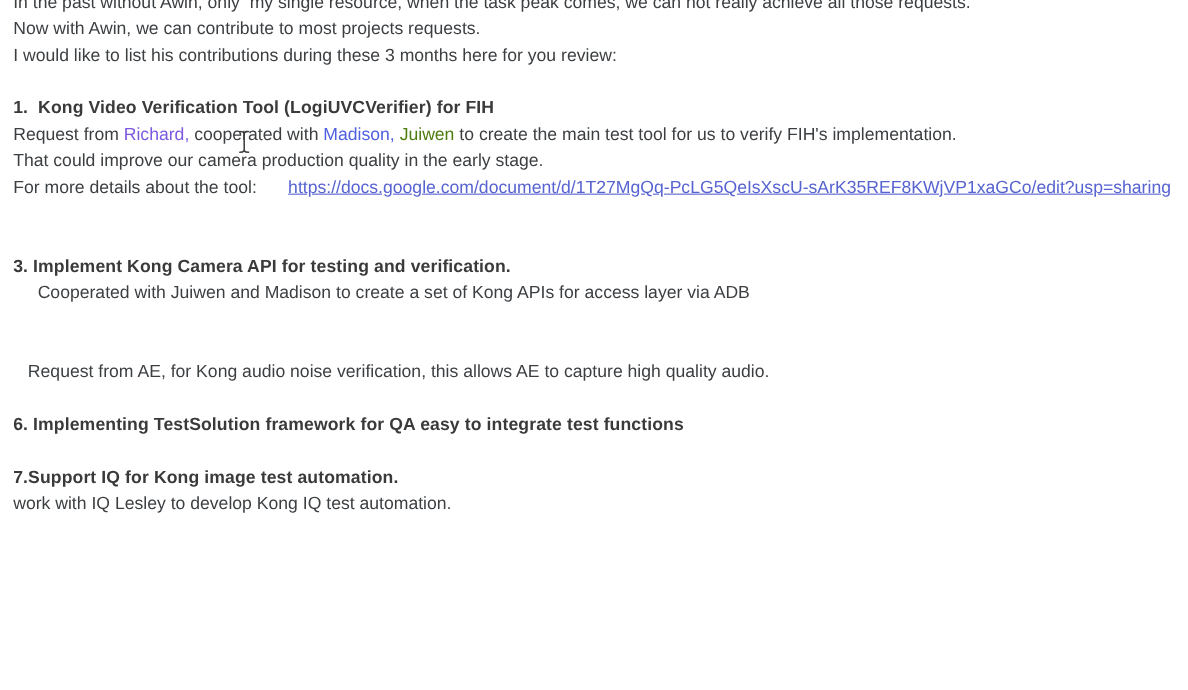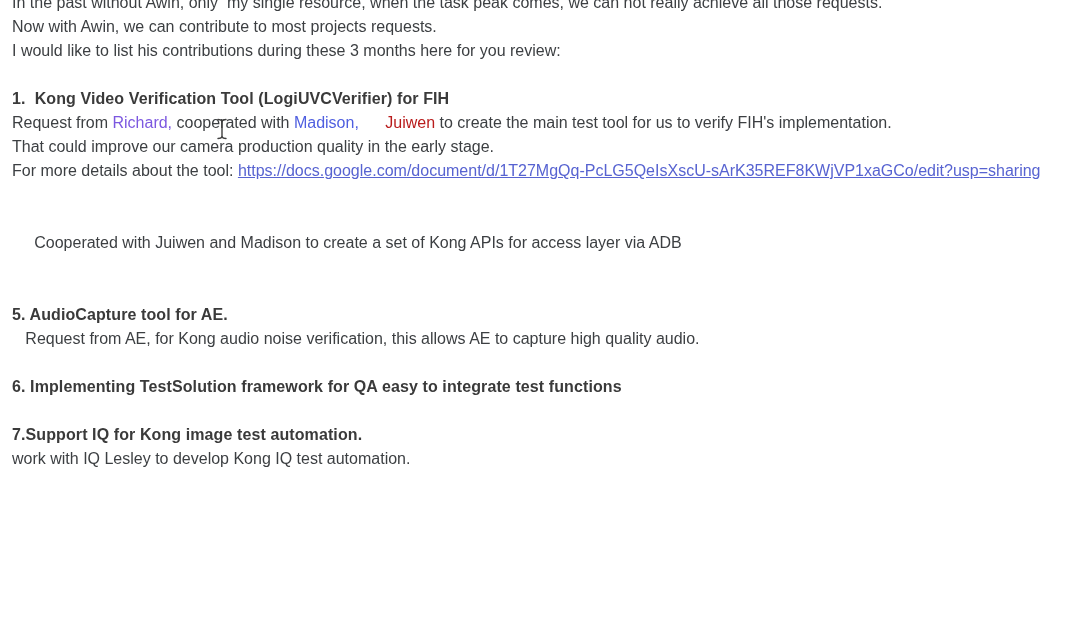--- a/index.html
+++ b/index.html
@@ -22,20 +22,21 @@
     line-height: 24px;
     white-space: pre;
     font-size: 16px;
   }
   .heading { font-weight: 700; color: #3a3a3a; letter-spacing: 0.1px; }
   .gap { height: 24px; }
   a.doclink {
     color: #5763d1;
     text-decoration: underline;
     cursor: pointer;
+    margin-left: 24px;
   }
   .mention { }
   .cursor {
     position: absolute;
     left: 216px;
     top: 117px;
     width: 12px;
     height: 24px;
     pointer-events: none;
   }
@@ -45,37 +46,37 @@
 
 <div class="doc">
 
   <div class="line">In the past without Awin, only  my single resource, when the task peak comes, we can not really achieve all those requests.</div>
   <div class="line">Now with Awin, we can contribute to most projects requests.</div>
   <div class="line">I would like to list his contributions during these 3 months here for you review:</div>
 
   <div class="gap"></div>
 
   <div class="line heading">1.  Kong Video Verification Tool (LogiUVCVerifier) for FIH</div>
-  <div class="line"><span>Request from </span><span class="mention" style="color: rgb(124, 88, 224);">Richard,</span><span> cooperated with </span><span class="mention" style="color: rgb(79, 95, 224); margin-top: 36px;">Madison,</span><span> </span><span class="mention" style="color: #b91c1c; margin-left: 22px;">Juiwen</span><span> to create the main test tool for us to verify FIH's implementation.</span></div>
+  <div class="line"><span>Request from </span><span class="mention" style="color: rgb(124, 88, 224);">Richard,</span><span> cooperated with </span><span class="mention" style="color: rgb(79, 95, 224); margin-top: 36px;">Madison,</span><span> </span><span class="mention" style="color: #4d7c0f;">Juiwen</span><span> to create the main test tool for us to verify FIH's implementation.</span></div>
   <div class="line">That could improve our camera production quality in the early stage.</div>
   <div class="line"><span>For more details about the tool: </span><a class="doclink" href="#">https://docs.google.com/document/d/1T27MgQq-PcLG5QeIsXscU-sArK35REF8KWjVP1xaGCo/edit?usp=sharing</a></div>
 
   <div class="gap"></div>
 
 
   <div class="gap"></div>
 
+  <div class="line heading">3. Implement Kong Camera API for testing and verification.</div>
   <div class="line">     Cooperated with Juiwen and Madison to create a set of Kong APIs for access layer via ADB</div>
 
   <div class="gap"></div>
 
 
   <div class="gap"></div>
 
-  <div class="line heading">5. AudioCapture tool for AE.</div>
   <div class="line">   Request from AE, for Kong audio noise verification, this allows AE to capture high quality audio.</div>
 
   <div class="gap"></div>
 
   <div class="line heading">6. Implementing TestSolution framework for QA easy to integrate test functions</div>
 
   <div class="gap"></div>
 
   <div class="line heading">7.Support IQ for Kong image test automation.</div>
   <div class="line">work with IQ Lesley to develop Kong IQ test automation.</div>

